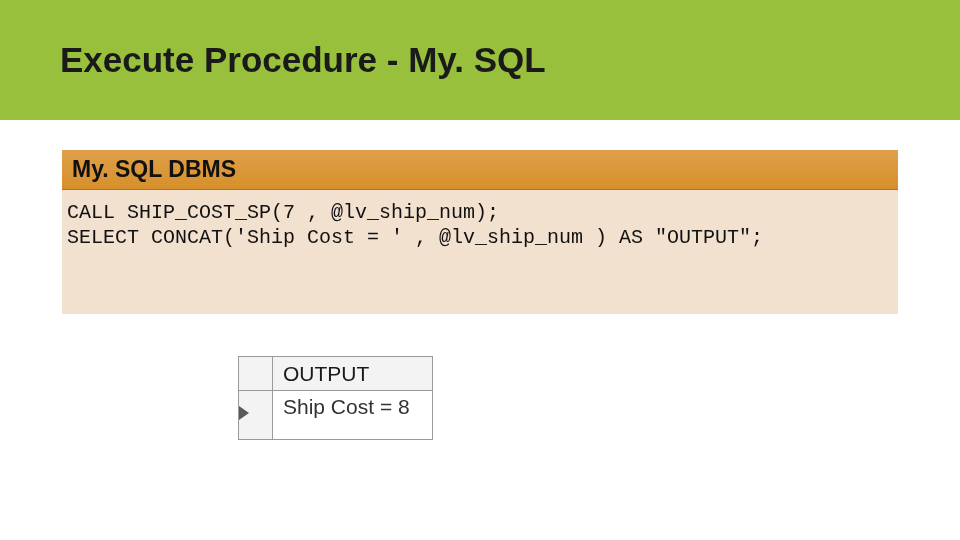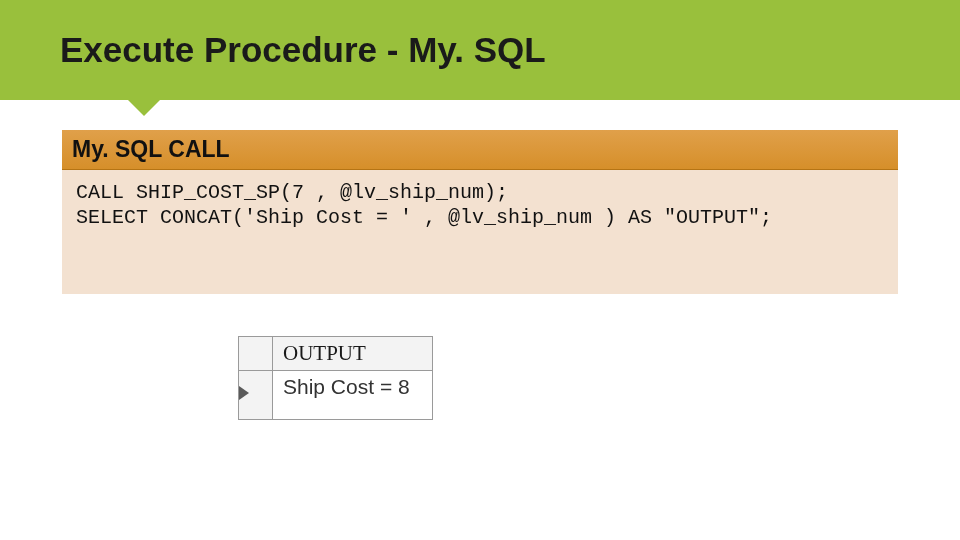--- a/index.html
+++ b/index.html
@@ -6,21 +6,21 @@
   body {
     width: 960px;
     height: 540px;
     background: #ffffff;
     font-family: Arial, Helvetica, sans-serif;
     overflow: hidden;
   }
   .title-bar {
     background: #99c03c;
     width: 100%;
-    height: 100px;
+    height: 120px;
     position: relative;
     display: flex;
     align-items: center;
   }
   .title-text {
     color: #1a1a1a;
     font-size: 35px;
     font-weight: bold;
     margin-left: 60px;
   }
@@ -41,21 +41,21 @@
     background: #dc9736;
     background: linear-gradient(#e0a04a, #d68f2a);
     color: #111;
     font-weight: bold;
     font-size: 23px;
     padding: 6px 10px 6px 10px;
     border-bottom: 1px solid #b57414;
   }
   .code-box {
     background: #f3e1d0;
-    padding: 10px 10px 64px 14px;
+    padding: 10px 10px 64px 5px;
     font-family: "Courier New", Courier, monospace;
     font-size: 20px;
     line-height: 1.25;
     white-space: pre;
     color: #111;
   }
   .result-area {
     margin-top: 42px;
     margin-left: 176px;
   }
@@ -71,21 +71,20 @@
   .corner-cell {
     background: #f3f3f3;
     width: 34px;
     height: 34px;
   }
   .col-header {
     background: #f3f3f3;
     font-size: 21px;
     color: #1a1a1a;
     padding: 4px 22px 4px 10px;
-    font-family: Liberation Serif, serif;
   }
   .row-marker {
     background: #f3f3f3;
     text-align: center;
     vertical-align: middle;
   }
   .row-marker .tri {
     display: inline-block;
     width: 0;
     height: 0;
@@ -104,21 +103,21 @@
 </head>
 <body>
 
 <div class="title-bar">
   <div class="title-text">Execute Procedure - My. SQL</div>
   <div class="notch"></div>
 </div>
 
 <div class="content">
 
-  <div class="section-header">My. SQL CALL</div>
+  <div class="section-header">My. SQL DBMS</div>
 
   <div class="code-box">CALL SHIP_COST_SP(7 , @lv_ship_num);
 SELECT CONCAT('Ship Cost = ' , @lv_ship_num ) AS "OUTPUT";</div>
 
   <div class="result-area">
     <table class="result-table">
       <tbody>
           <tr>
         <th class="corner-cell"></th>
         <th class="col-header">OUTPUT</th>

